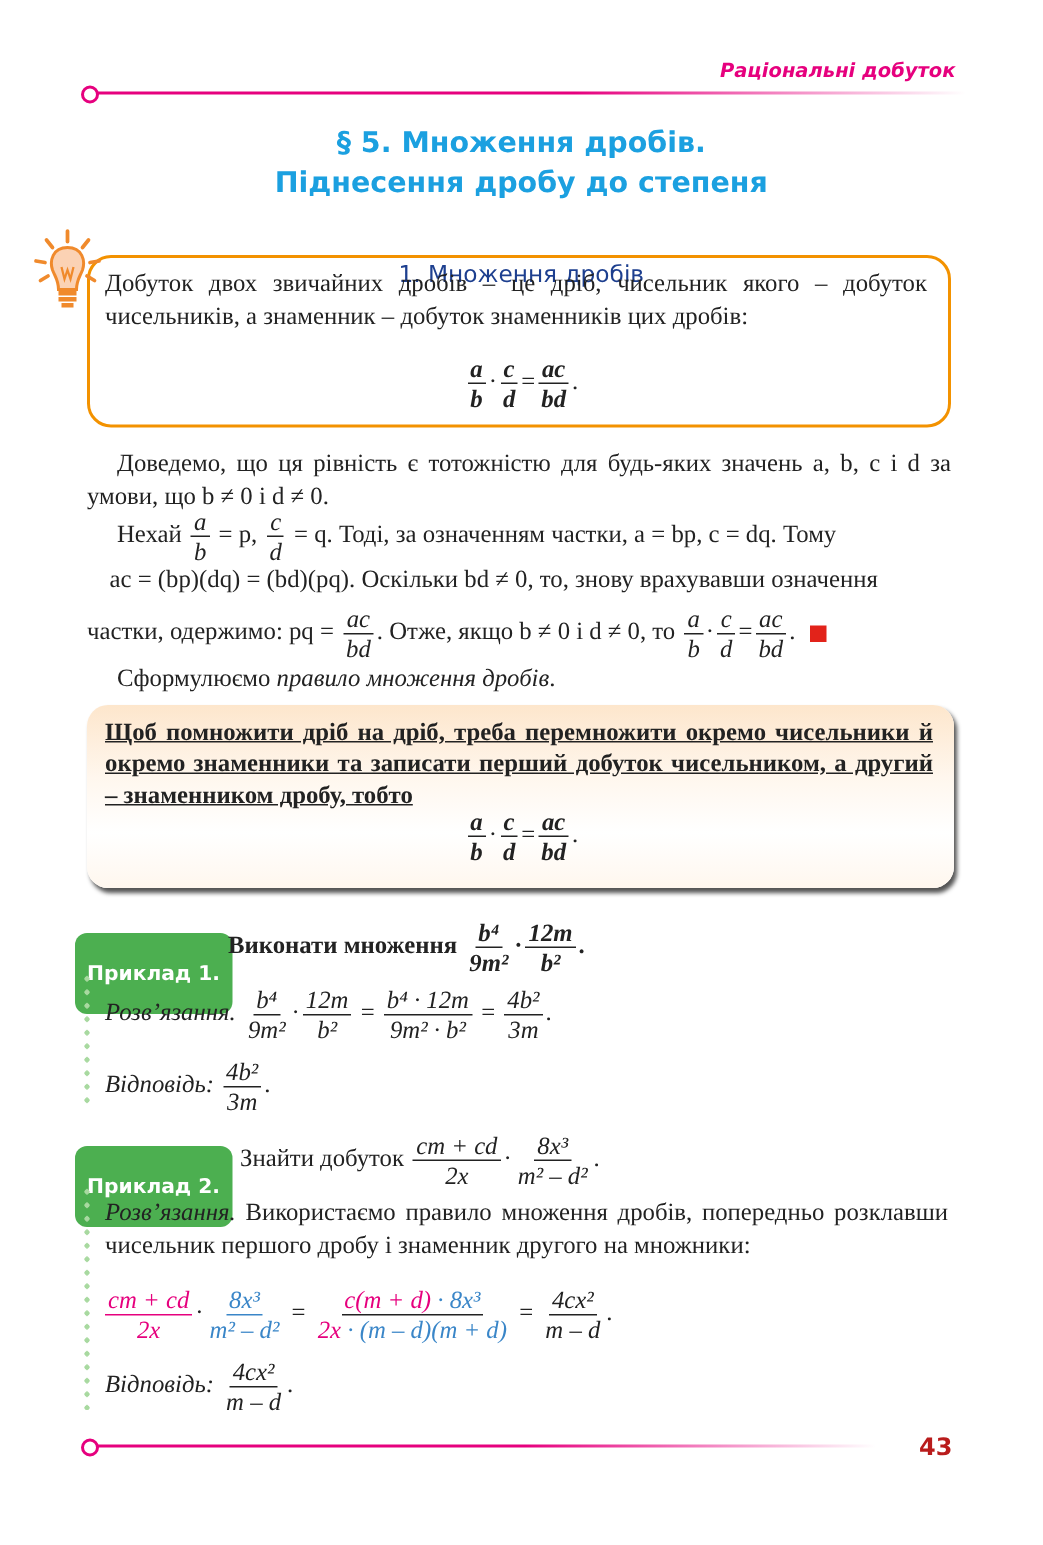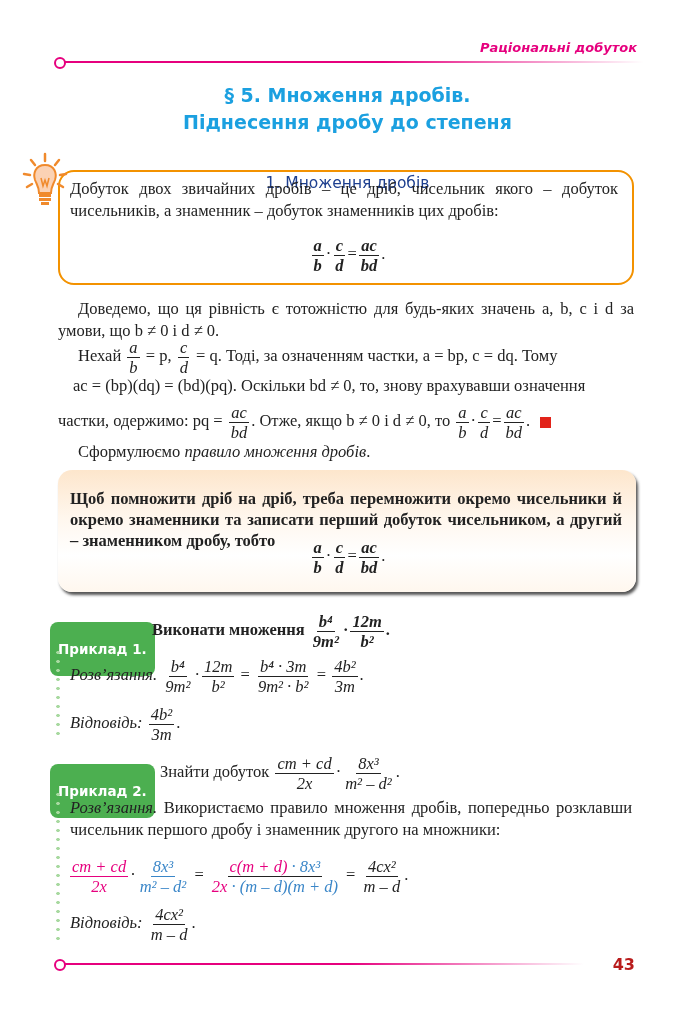--- a/index.html
+++ b/index.html
@@ -108,21 +108,21 @@
     </span><span>=</span><span class="frac">
       <span class="num">ac</span>
       <span class="den">bd</span>
     </span><span>.</span><span class="qed"></span>
 </div>
 <div class="abs p" style="left:78px; top:441px;">
   <span>Сформулюємо </span><span class="i">правило множення дробів</span><span>.</span>
 </div>
 
 <div class="abs rule-box"></div>
-<div class="abs p just" style="left:70px; top:488px; width:552px; font-weight:bold; text-align-last:left; line-height:21px;">Щоб помножити дріб на дріб, треба перемножити окремо чисельники й окремо знаменники та записати перший добуток чисельником, а другий – знаменником дробу, тобто</div>
+<div class="abs p just" style="left:70px; top:477px; width:552px; font-weight:bold; text-align-last:left; line-height:21px;text-decoration:underline;">Щоб помножити дріб на дріб, треба перемножити окремо чисельники й окремо знаменники та записати перший добуток чисельником, а другий – знаменником дробу, тобто</div>
 <div class="abs p" style="left:0; width:695px; top:538px; text-align:center;">
   <span class="frac bold">
       <span class="num">a</span>
       <span class="den">b</span>
     </span><span>·</span><span class="frac bold">
       <span class="num">c</span>
       <span class="den">d</span>
     </span><span>=</span><span class="frac bold">
       <span class="num">ac</span>
       <span class="den">bd</span>
@@ -143,21 +143,21 @@
 </div>
 <div class="abs p" style="left:70px; top:657px; white-space:nowrap;">
   <span class="i">Розв’язання.</span>
   <span class="frac">
       <span class="num">b⁴</span>
       <span class="den">9m²</span>
     </span>·<span class="frac">
       <span class="num">12m</span>
       <span class="den">b²</span>
     </span> = <span class="frac">
-      <span class="num">b⁴ · 3m</span>
+      <span class="num">b⁴ · 12m</span>
       <span class="den">9m² · b²</span>
     </span> = <span class="frac">
       <span class="num">4b²</span>
       <span class="den">3m</span>
     </span>.
 </div>
 <div class="abs p" style="left:70px; top:705px; white-space:nowrap;">
   <span class="i">Відповідь:</span>
   <span class="frac">
       <span class="num">4b²</span>

